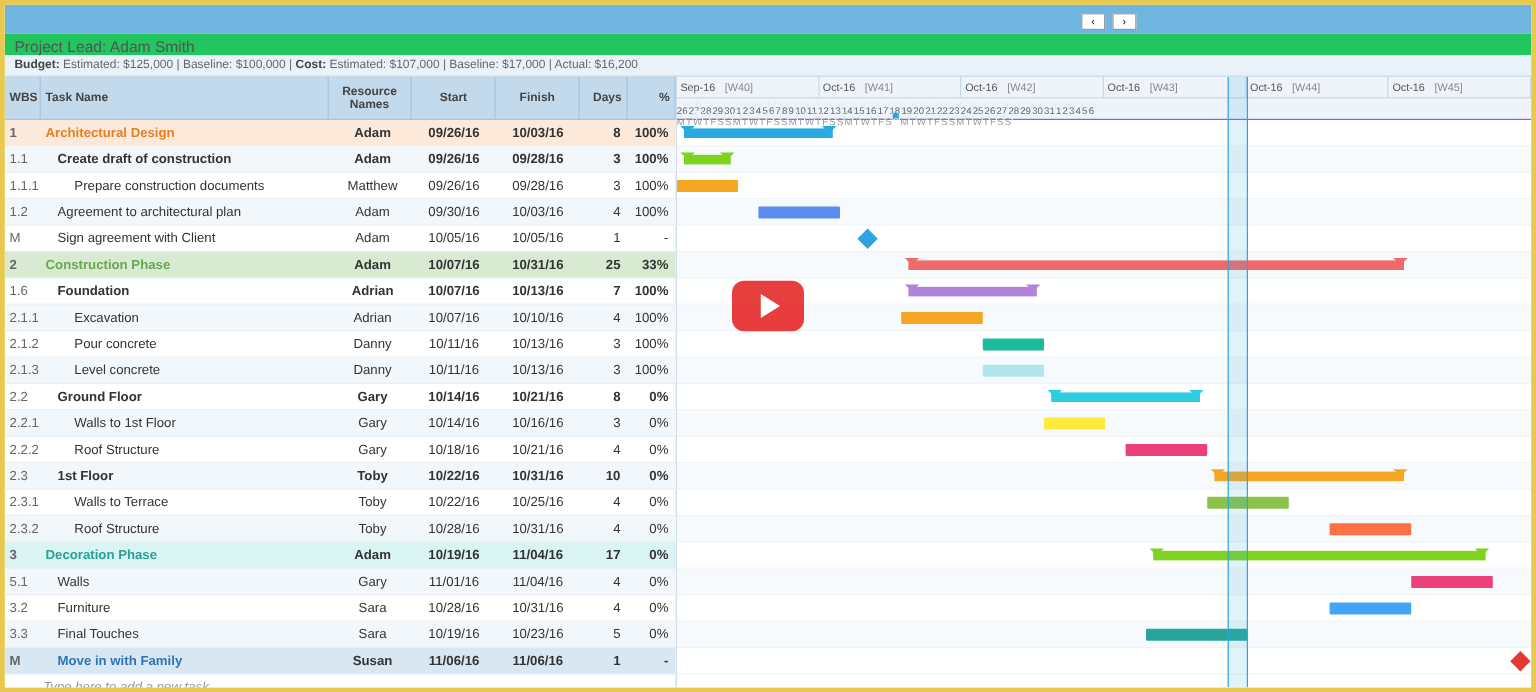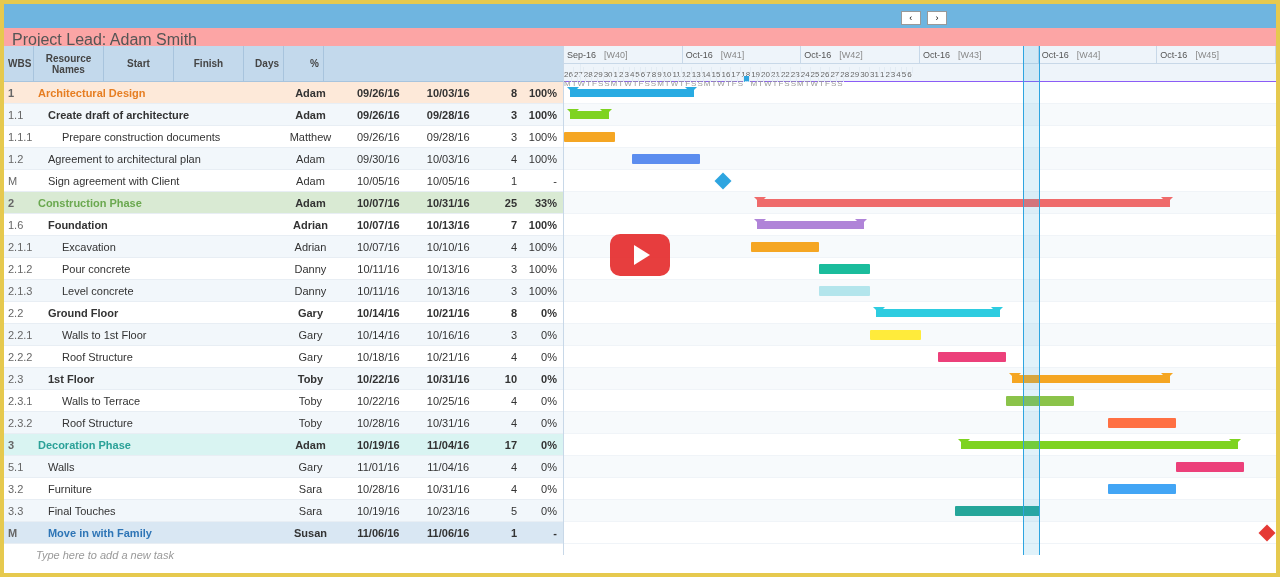--- a/index.html
+++ b/index.html
@@ -1,21 +1,21 @@
 <!DOCTYPE html>
 <html><head>
 <meta charset="utf-8">
 <style>
 *{box-sizing:border-box;margin:0;padding:0;font-family:"Segoe UI",Arial,sans-serif}
 body{background:#e6c94e;padding:4px;font-size:11px;color:#333}
 .app{background:#fff;width:100%;height:569px;overflow:hidden;position:relative}
 .titlebar{background:#6fb5e0;color:#fff;padding:4px 8px;font-size:15px;display:flex;align-items:center;height:24px}
 .titlebar .nav{margin-left:auto;margin-right:320px}
 .titlebar .nav button{background:#fff;border:1px solid #999;width:20px;height:14px;font-size:9px;cursor:pointer;margin:0 1px}
-.sub1{background:#fca5a5;padding:3px 8px;font-size:16px;color:#555;height:18px}
+.sub1{background:#22c55e;padding:3px 8px;font-size:13px;color:#555;height:18px}
 .sub2{background:#eaf2f9;padding:3px 8px;font-size:10px;color:#666;height:18px;border-bottom:1px solid #c8d8e8}
 .sub2 b{color:#444}
 .content{display:flex;height:509px}
 .left{width:560px;flex-shrink:0;border-right:1px solid #c8d8e8}
 .right{flex:1;overflow:hidden;position:relative}
 .colhdr{background:#c3d9ec;height:36px;display:flex;font-size:10px;color:#444;font-weight:600;border-bottom:1px solid #a8c4dd}
 .colhdr div{padding:3px 4px;display:flex;align-items:center;border-right:1px solid #a8c4dd}
 .c-wbs{width:30px}
 .c-name{width:240px}
 .c-res{width:70px;text-align:center;flex-direction:column;justify-content:center}
@@ -77,44 +77,54 @@
   <div class="titlebar">
     <span class="nav">
       <button>‹</button>
       <button>›</button>
     </span>
   </div>
   <div class="sub1">
     <span>Project Lead:</span>
     <span>Adam Smith</span>
   </div>
+  <div class="sub2">
+    <b>Budget:</b>
+    <span>Estimated: $125,000</span> |
+    <span>Baseline: $100,000</span> |
+    <b>Cost:</b>
+    <span>Estimated: $107,000</span> |
+    <span>Baseline: $17,000</span> |
+    <span>Actual: $16,200</span>
+  </div>
 
   <div class="content">
     <div class="left">
       <div class="colhdr">
         <div class="c-wbs">WBS</div>
+        <div class="c-name">Task Name</div>
         <div class="c-res">Resource Names</div>
         <div class="c-start">Start</div>
         <div class="c-finish">Finish</div>
         <div class="c-days">Days</div>
         <div class="c-pct">%</div>
       </div>
       <div class="rows" id="rows">
           <div class="row hl-orange">
             <div class="c-wbs">1</div>
             <div class="c-name  txt-orange" style="font-weight:700;">Architectural Design</div>
             <div class="c-res" style="font-weight:700;">Adam</div>
             <div class="c-start" style="font-weight:700;">09/26/16</div>
             <div class="c-finish" style="font-weight:700;">10/03/16</div>
             <div class="c-days" style="font-weight:700;">8</div>
             <div class="c-pct" style="font-weight:700;">100%</div>
           </div>
           <div class="row alt">
             <div class="c-wbs">1.1</div>
-            <div class="c-name ind1" style="font-weight:700;">Create draft of architecture</div>
+            <div class="c-name ind1" style="font-weight:700;">Create draft of construction</div>
             <div class="c-res" style="font-weight:700;">Adam</div>
             <div class="c-start" style="font-weight:700;">09/26/16</div>
             <div class="c-finish" style="font-weight:700;">09/28/16</div>
             <div class="c-days" style="font-weight:700;">3</div>
             <div class="c-pct" style="font-weight:700;">100%</div>
           </div>
           <div class="row">
             <div class="c-wbs">1.1.1</div>
             <div class="c-name ind2" style="">Prepare construction documents</div>
             <div class="c-res" style="">Matthew</div>

